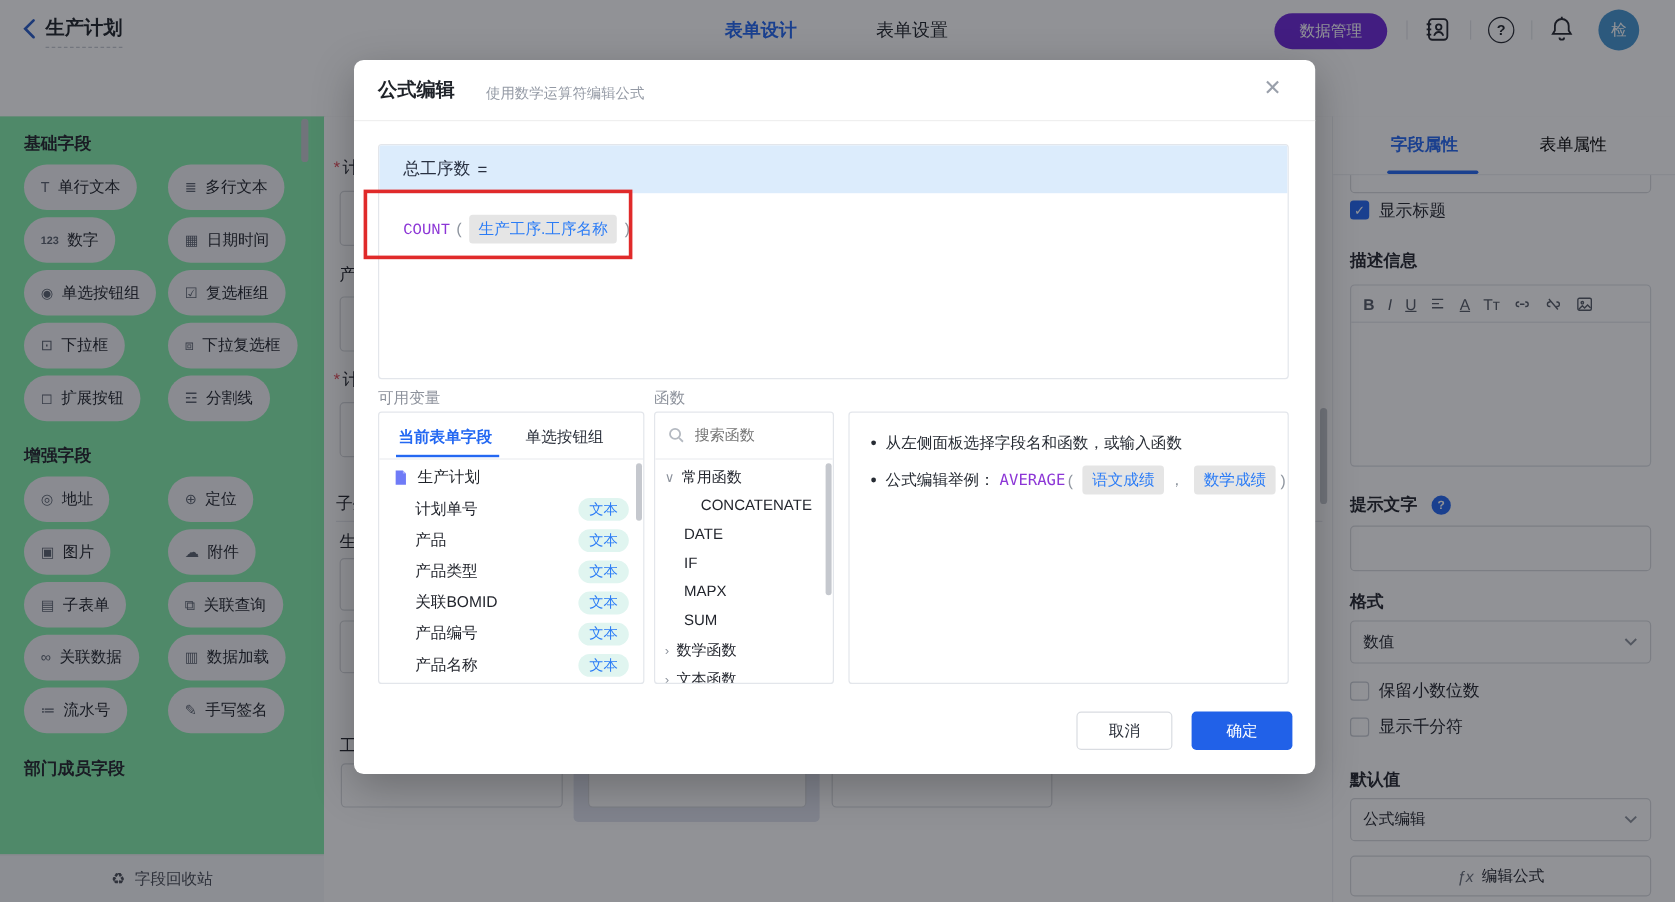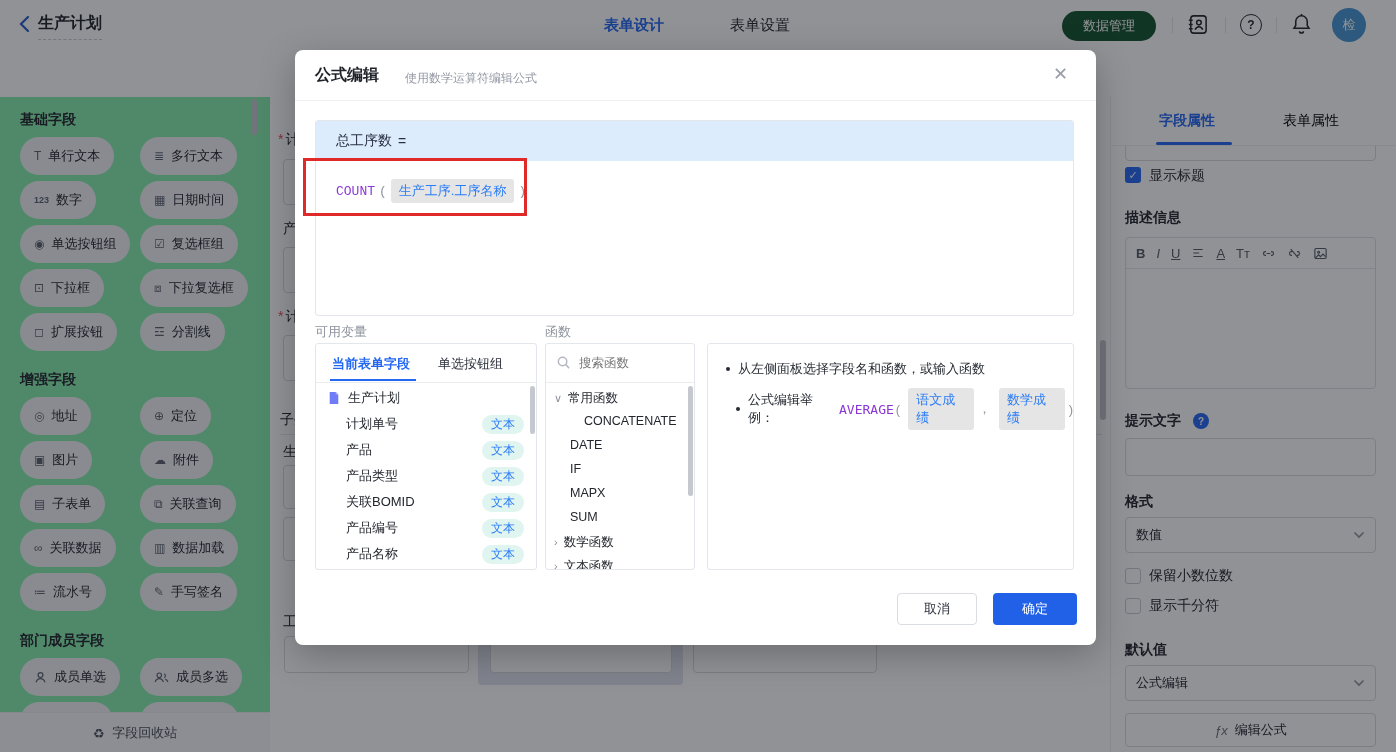--- a/index.html
+++ b/index.html
@@ -6,21 +6,21 @@
   #stage{position:relative;width:1396px;height:752px;background:#fff;overflow:hidden;
          font-family:"Liberation Sans","DejaVu Sans",sans-serif;color:#1f2329;}
   .abs{position:absolute;}
   svg{display:block;}
   
   #hdr{position:absolute;left:0;top:0;width:1396px;height:50px;background:#fff;}
   .hdr-title{font-size:16px;font-weight:600;border-bottom:1px dashed #c7cbd3;padding-bottom:5px;}
   .hdr-tab{font-size:15px;}
   .hdr-sep{position:absolute;width:1px;height:16px;background:#e3e5e9;top:17px;}
   .greenbtn{position:absolute;left:1062px;top:11px;width:94px;height:30px;border-radius:15px;
-            background:#14532d;color:#fff;font-size:13px;display:flex;align-items:center;justify-content:center;}
+            background:#6d28d9;color:#fff;font-size:13px;display:flex;align-items:center;justify-content:center;}
   .avatar{position:absolute;left:1332px;top:8px;width:34px;height:34px;border-radius:50%;background:#4596d1;
           color:#fff;font-size:13px;display:flex;align-items:center;justify-content:center;}
   .helpcirc{position:absolute;width:20px;height:20px;border:1.6px solid #23262e;border-radius:50%;
             font-size:12px;font-weight:700;display:flex;align-items:center;justify-content:center;}
   
   #tbar{position:absolute;left:0;top:50px;width:1396px;height:47px;background:#fff;border-bottom:1px solid #f0f1f4;}
   .tlink{position:absolute;top:64px;display:flex;gap:7px;align-items:center;color:#2468f2;font-size:13px;}
   .tlink .gl{font-size:13px;}
   .pillbtn{position:absolute;height:31px;border-radius:16px;display:flex;align-items:center;justify-content:center;font-size:13px;box-sizing:border-box;}
   
@@ -217,39 +217,20 @@
           <span class="pic">≔</span>
           <span>流水号</span>
         </span>
       <span class="pill">
           <span class="pic">✎</span>
           <span>手写签名</span>
         </span>
     </div>
 
     <div class="sec-title" style="top:535px;">部门成员字段</div>
-    <div class="grid" style="top:561px;">
-      <span class="pill">
-        <svg width="13" height="13" viewBox="0 0 16 16" fill="none" stroke="#5c6370" stroke-width="1.5">
-            <circle cx="8" cy="5" r="3"></circle>
-            <path d="M2.5 14c1-3 3-4.5 5.5-4.5s4.5 1.5 5.5 4.5"></path>
-          </svg>
-        <span>成员单选</span>
-        </span>
-      <span class="pill">
-        <svg width="15" height="13" viewBox="0 0 20 16" fill="none" stroke="#5c6370" stroke-width="1.5">
-            <circle cx="7" cy="5" r="3"></circle>
-            <path d="M1.5 14c1-3 3-4.5 5.5-4.5s4.5 1.5 5.5 4.5"></path>
-            <path d="M13.5 3a3 3 0 010 5.4M15 10.2c1.8.6 3 2 3.6 3.8"></path>
-          </svg>
-        <span>成员多选</span>
-        </span>
-      <span class="pill" style="width:93px;"></span>
-      <span class="pill" style="width:99px;"></span>
-    </div>
 
     <div id="recycle">
       <span>♻</span>
       <span>字段回收站</span>
     </div>
   </aside>
 
   <main id="canvas">
     <span class="lbl" style="left:8px;top:34px;"><span class="star">*</span><span>计</span></span>
     <div class="box" style="left:13px;top:62px;width:180px;height:46px;"></div>
@@ -433,21 +414,21 @@
       <div class="frow" style="left:8px;top:190px;"><span class="gchev">›</span><span>数学函数</span></div>
       <div class="frow" style="left:8px;top:214px;"><span class="gchev">›</span><span>文本函数</span></div>
       <span class="thumb" style="left:142px;top:42px;width:5px;height:110px;"></span>
     </div>
 
     <div class="panel" style="left:412px;top:293px;width:367px;height:227px;">
       <div class="tip" style="left:18px;top:16px;">
         <span class="dot"></span>
         <span>从左侧面板选择字段名和函数，或输入函数</span>
       </div>
-      <div class="tip" style="left:28px;top:44px;">
+      <div class="tip" style="left:18px;top:44px;">
         <span class="dot"></span>
         <span>公式编辑举例：</span>
         <span class="purple" style="font-family:'DejaVu Sans Mono','Liberation Mono',monospace;margin-left:-4px;">AVERAGE</span>
         <span style="color:#8e959f;margin-left:-6px;">(</span>
         <span class="chip">语文成绩</span>
         <span style="color:#8e959f;margin-left:-4px;">，</span>
         <span class="chip">数学成绩</span>
         <span style="color:#8e959f;margin-left:-4px;">)</span>
       </div>
     </div>

